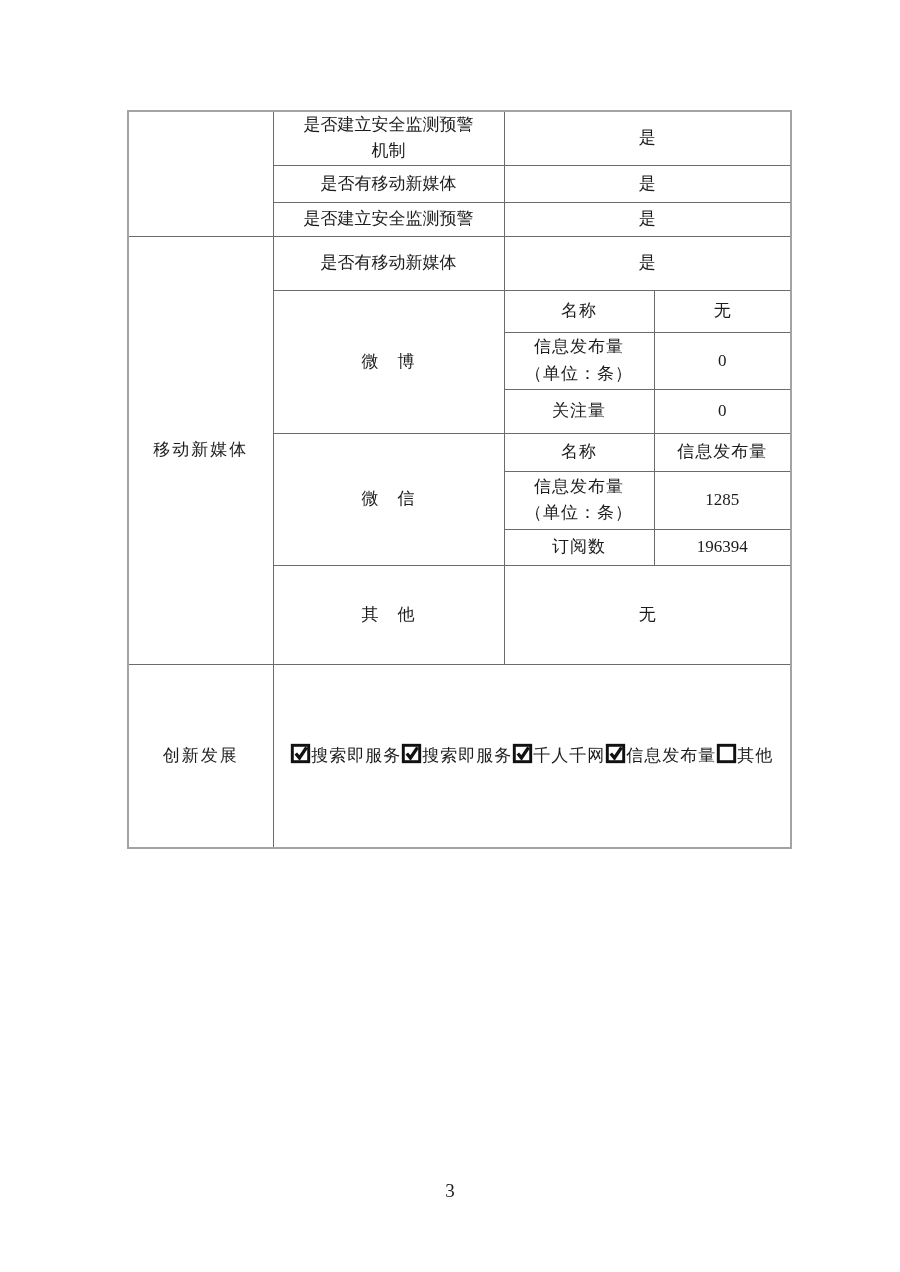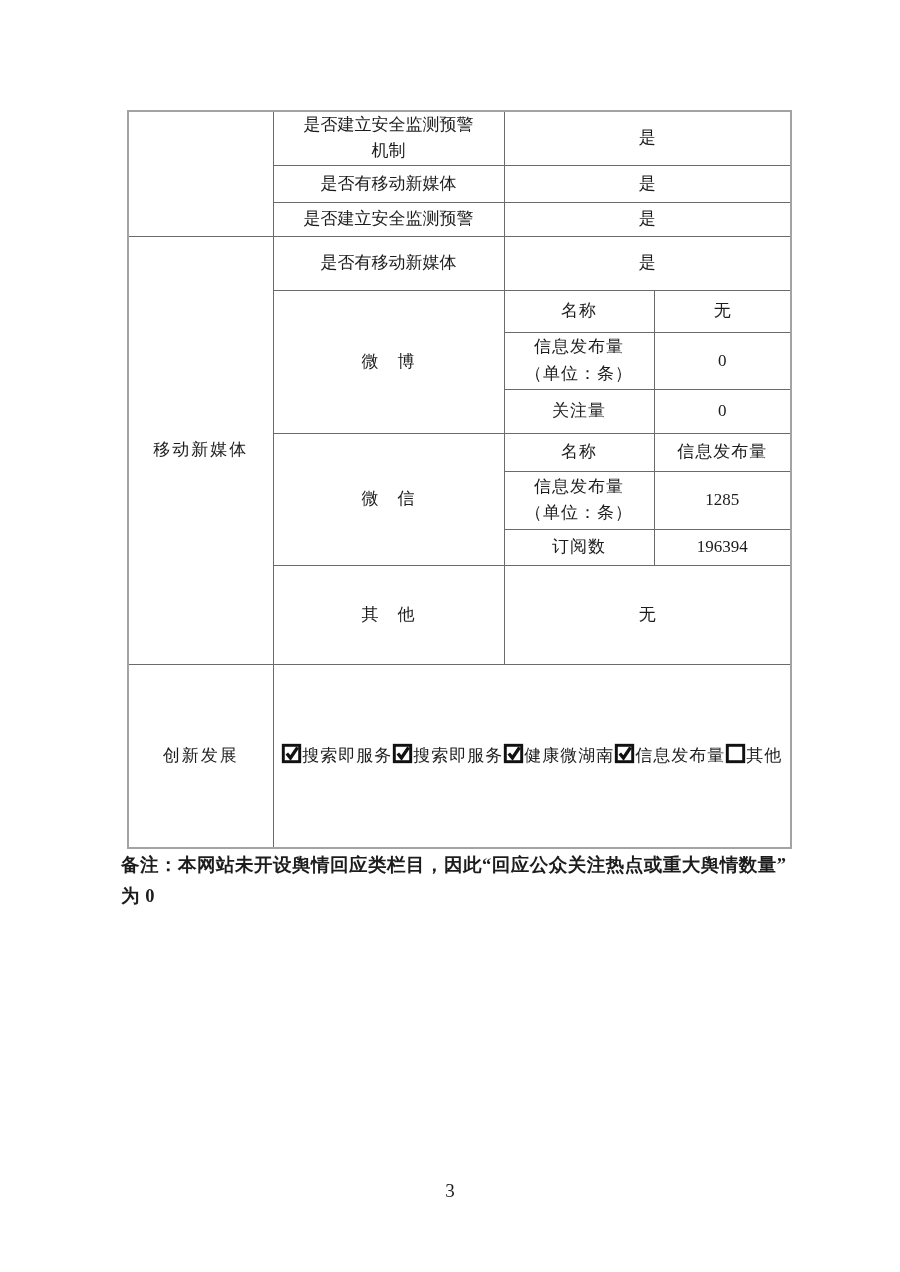--- a/index.html
+++ b/index.html
@@ -164,36 +164,34 @@
                 <svg class="cb-icon" viewBox="0 0 20 20">
                   <rect x="2.2" y="2.2" width="15.6" height="15.6" fill="none" stroke="#111111" stroke-width="2.8"></rect>
                   <path d="M5.5 10 L9 14.2 L15.8 4.2" fill="none" stroke="#111111" stroke-width="3.2"></path>
                 </svg>
                 <span>搜索即服务</span>
               </span><span class="cb-item">
                 <svg class="cb-icon" viewBox="0 0 20 20">
                   <rect x="2.2" y="2.2" width="15.6" height="15.6" fill="none" stroke="#111111" stroke-width="2.8"></rect>
                   <path d="M5.5 10 L9 14.2 L15.8 4.2" fill="none" stroke="#111111" stroke-width="3.2"></path>
                 </svg>
-                <span>健康微湖南</span>
+                <span>千人千网</span>
               </span><span class="cb-item">
                 <svg class="cb-icon" viewBox="0 0 20 20">
                   <rect x="2.2" y="2.2" width="15.6" height="15.6" fill="none" stroke="#111111" stroke-width="2.8"></rect>
                   <path d="M5.5 10 L9 14.2 L15.8 4.2" fill="none" stroke="#111111" stroke-width="3.2"></path>
                 </svg>
                 <span>信息发布量</span>
               </span><span class="cb-item">
                 <svg class="cb-icon" viewBox="0 0 20 20">
                   <rect x="2.2" y="2.2" width="15.6" height="15.6" fill="none" stroke="#111111" stroke-width="2.8"></rect>
                 </svg>
                 <span>其他</span>
               </span></div>
         </td>
       </tr>
     </tbody>
   </table>
 
-  <div class="note">备注：本网站未开设舆情回应类栏目，因此“回应公众关注热点或重大舆情数量”
-为 0</div>
 
   <div class="page-number">3</div>
 
 </div>
 
 </body></html>

